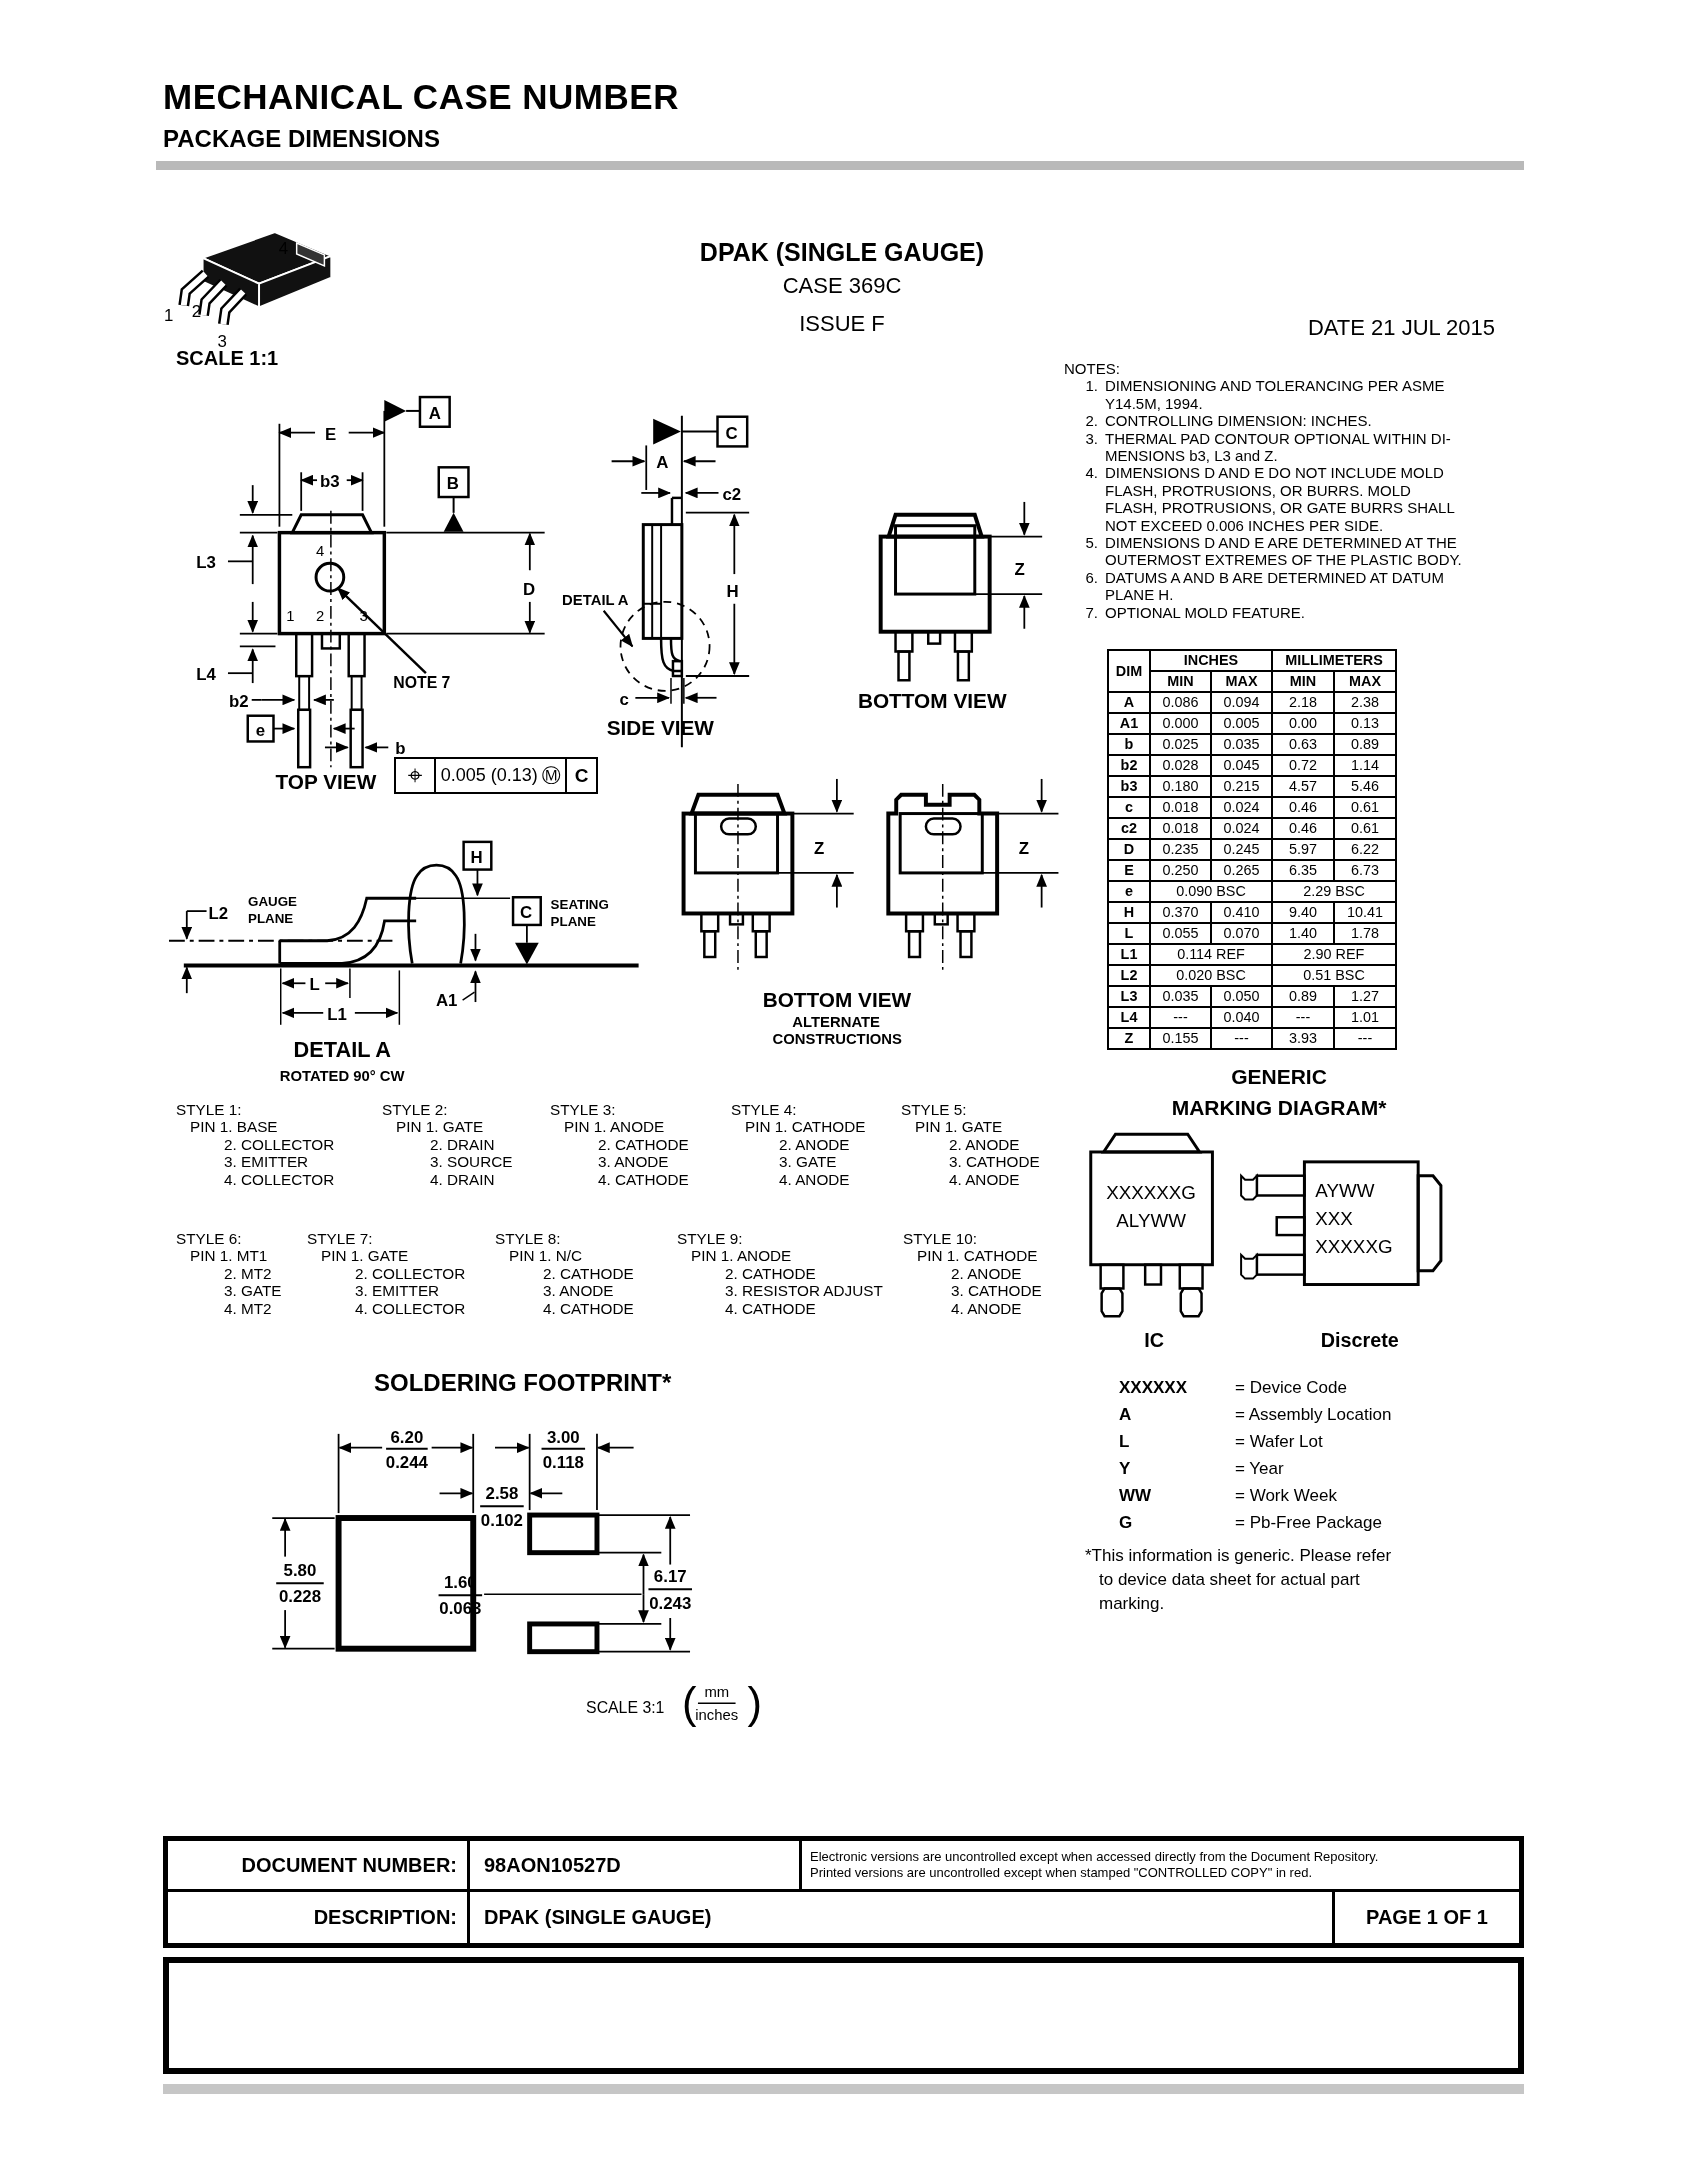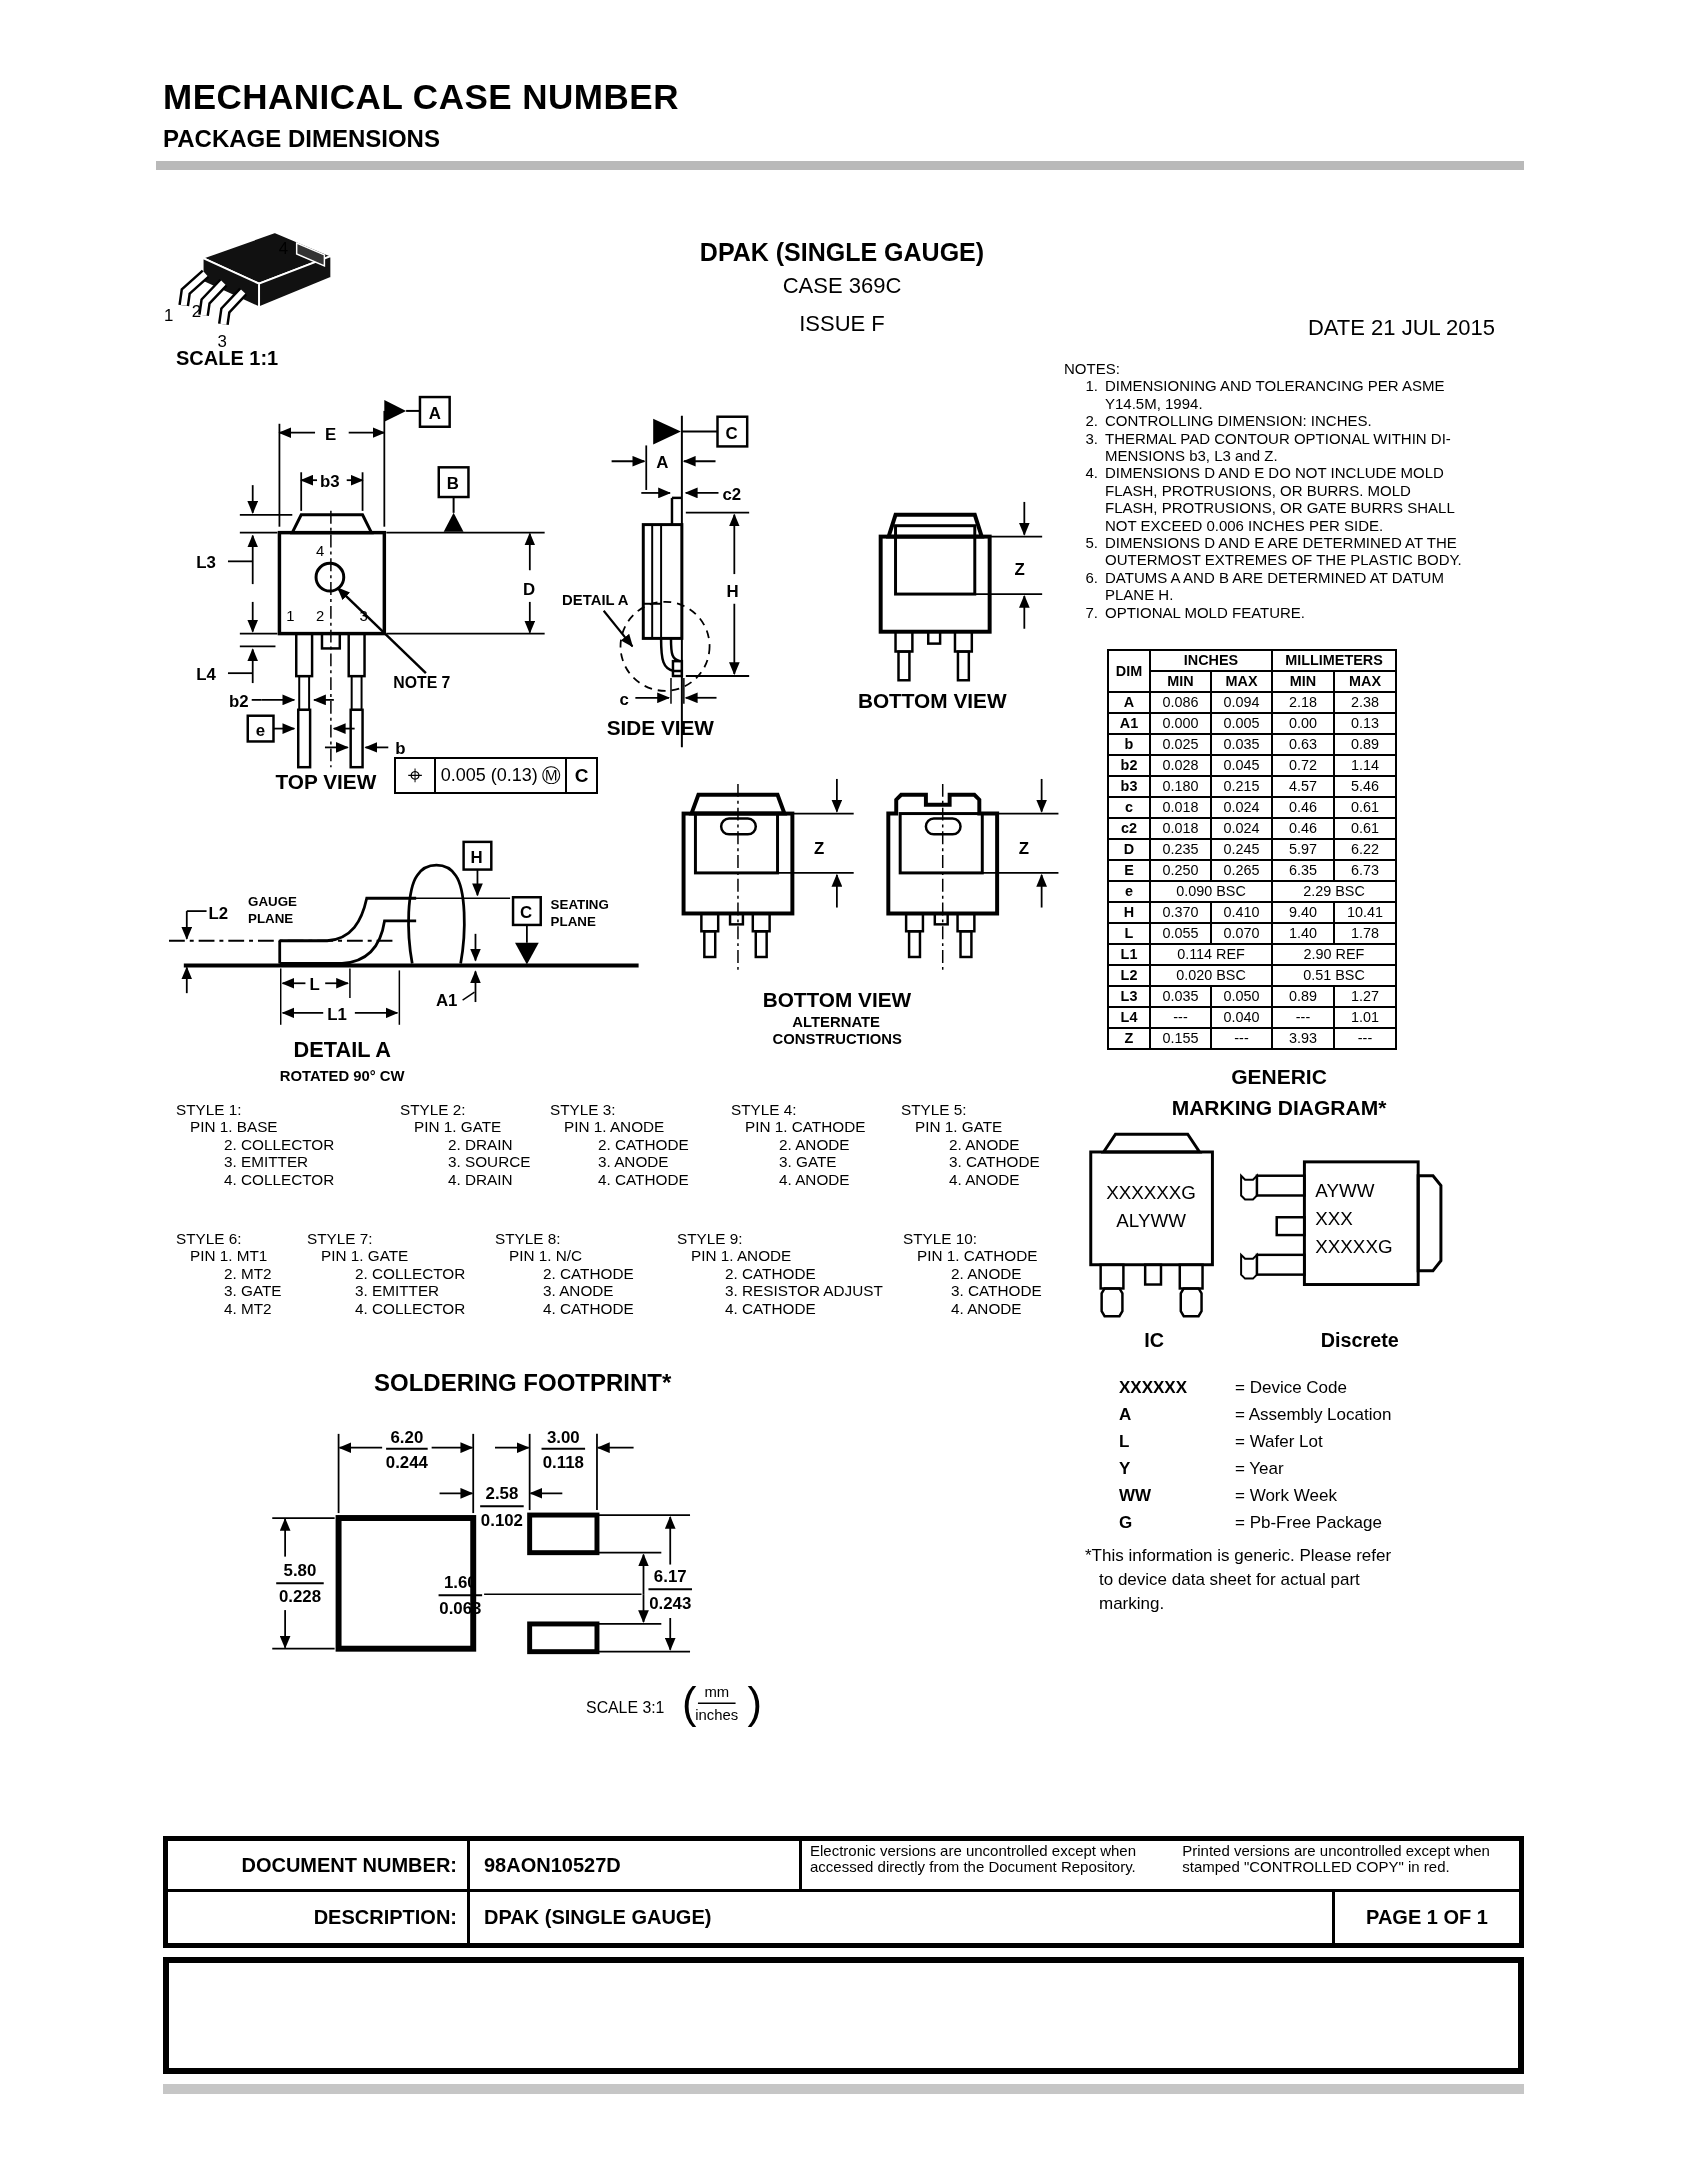--- a/index.html
+++ b/index.html
@@ -47,22 +47,22 @@
   .fcf-tol{width:135px;border-right:2.5px solid #000;font-size:18px;}
   .fcf-dat{width:30px;font-size:19px;font-weight:bold;}
   .mcirc{font-family:"DejaVu Sans",sans-serif;font-size:19px;margin-left:4px;}
   
   .ftr{border:5px solid #000;box-sizing:border-box;}
   .ftr-row{display:flex;height:51px;box-sizing:border-box;}
   .ftr-row1{border-bottom:3px solid #000;}
   .fcell{box-sizing:border-box;display:flex;align-items:center;}
   .flabel{width:302px;justify-content:flex-end;padding-right:10px;font-size:20px;font-weight:bold;border-right:3px solid #000;}
   .fval{width:332px;padding-left:14px;font-size:20px;font-weight:bold;border-right:3px solid #000;}
-  .fdisc{flex:1;flex-direction:row;align-items:flex-start;justify-content:center;
-         font-size:15px;line-height:16px;padding:2px 8px;}
+  .fdisc{flex:1;flex-direction:column;align-items:flex-start;justify-content:center;
+         font-size:13px;line-height:16px;padding:2px 8px;}
   .fdesc{flex:1;padding-left:14px;font-size:20px;font-weight:bold;border-right:3px solid #000;}
   .fpage{width:184px;justify-content:center;font-size:20px;font-weight:bold;}
   .empty-box{border:6px solid #000;box-sizing:border-box;background:#fff;}
   .bottom-bar{background:#c6c6c6;}
   
   svg{overflow:visible;}
   svg text{font-family:"Liberation Sans",sans-serif;fill:#000;}
   .dimlbl{font-size:17px;font-weight:bold;}
   .viewlbl{font-size:21px;font-weight:bold;}
   .smlbl{font-size:13.5px;font-weight:bold;}
@@ -554,21 +554,21 @@
     <text x="130" y="285" class="smlbl" style="font-size:15px">CONSTRUCTIONS</text>
   </svg>
 
   <div class="abs style-block" style="left:176px;top:1101px">
     <div>STYLE 1:</div>
     <div class="pl">PIN 1. BASE</div>
     <div class="pn">2. COLLECTOR</div>
     <div class="pn">3. EMITTER</div>
     <div class="pn">4. COLLECTOR</div>
   </div>
-  <div class="abs style-block" style="left:400px;top:1101px">
+  <div class="abs style-block" style="left:382px;top:1101px">
     <div>STYLE 2:</div>
     <div class="pl">PIN 1. GATE</div>
     <div class="pn">2. DRAIN</div>
     <div class="pn">3. SOURCE</div>
     <div class="pn">4. DRAIN</div>
   </div>
   <div class="abs style-block" style="left:550px;top:1101px">
     <div>STYLE 3:</div>
     <div class="pl">PIN 1. ANODE</div>
     <div class="pn">2. CATHODE</div>

